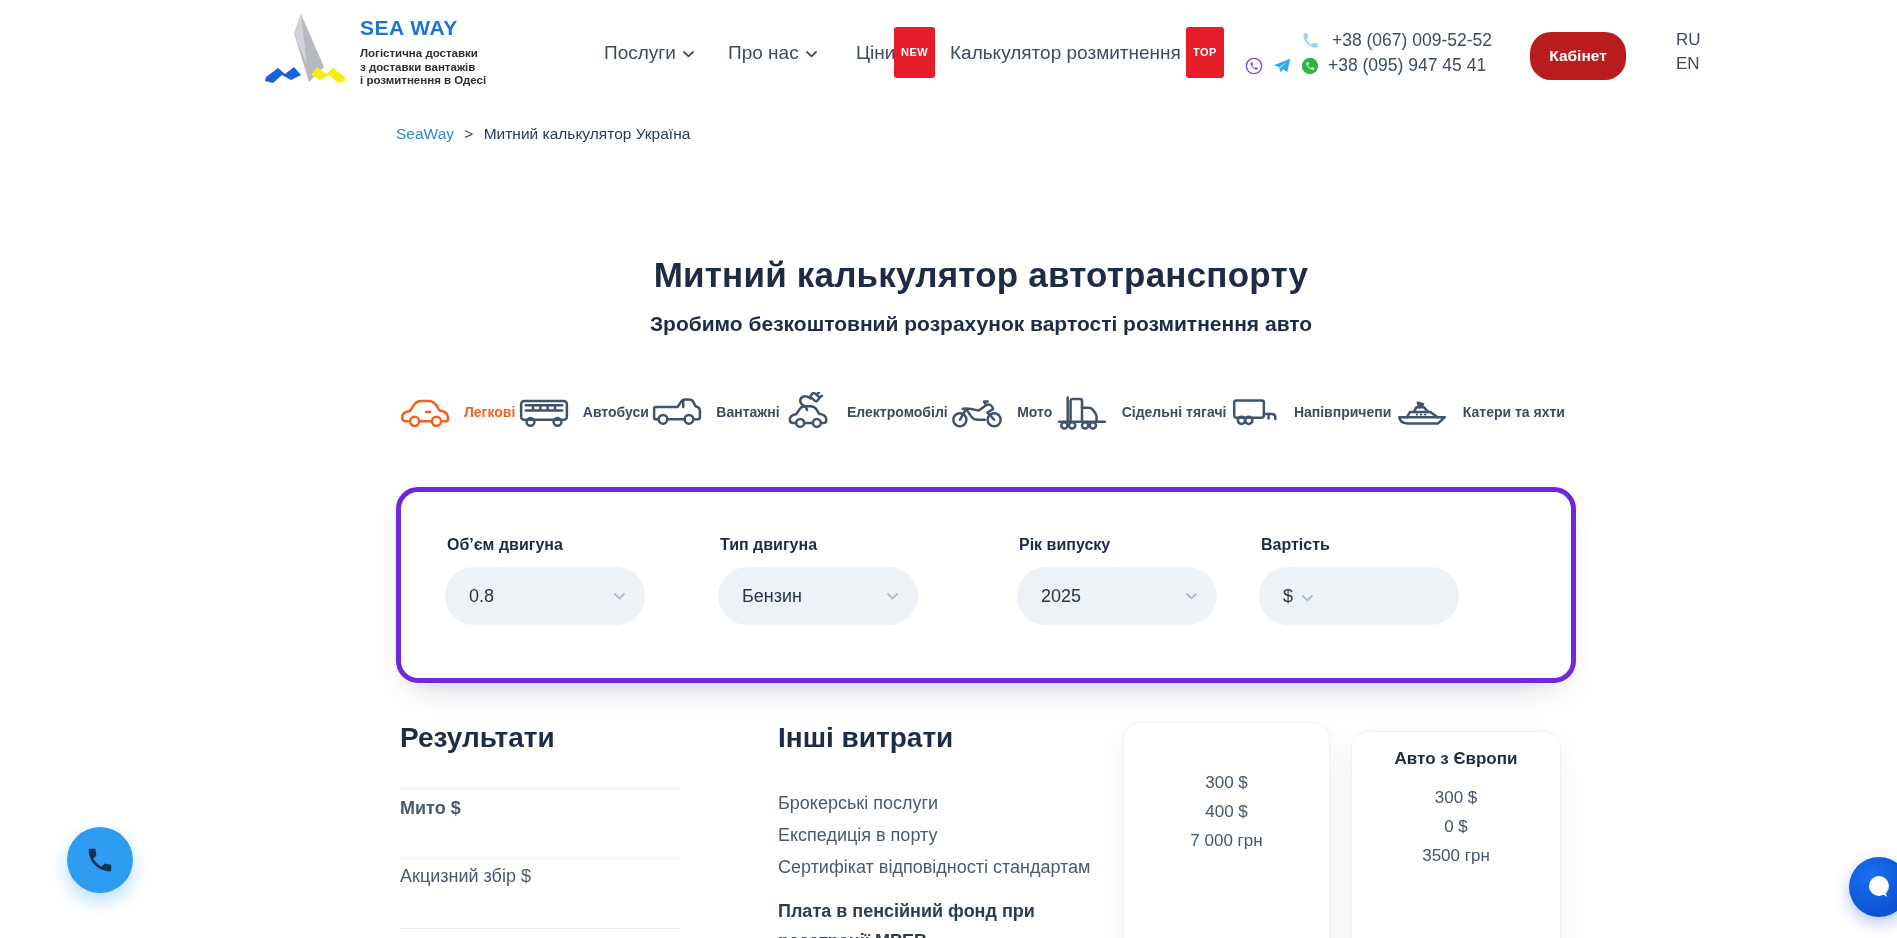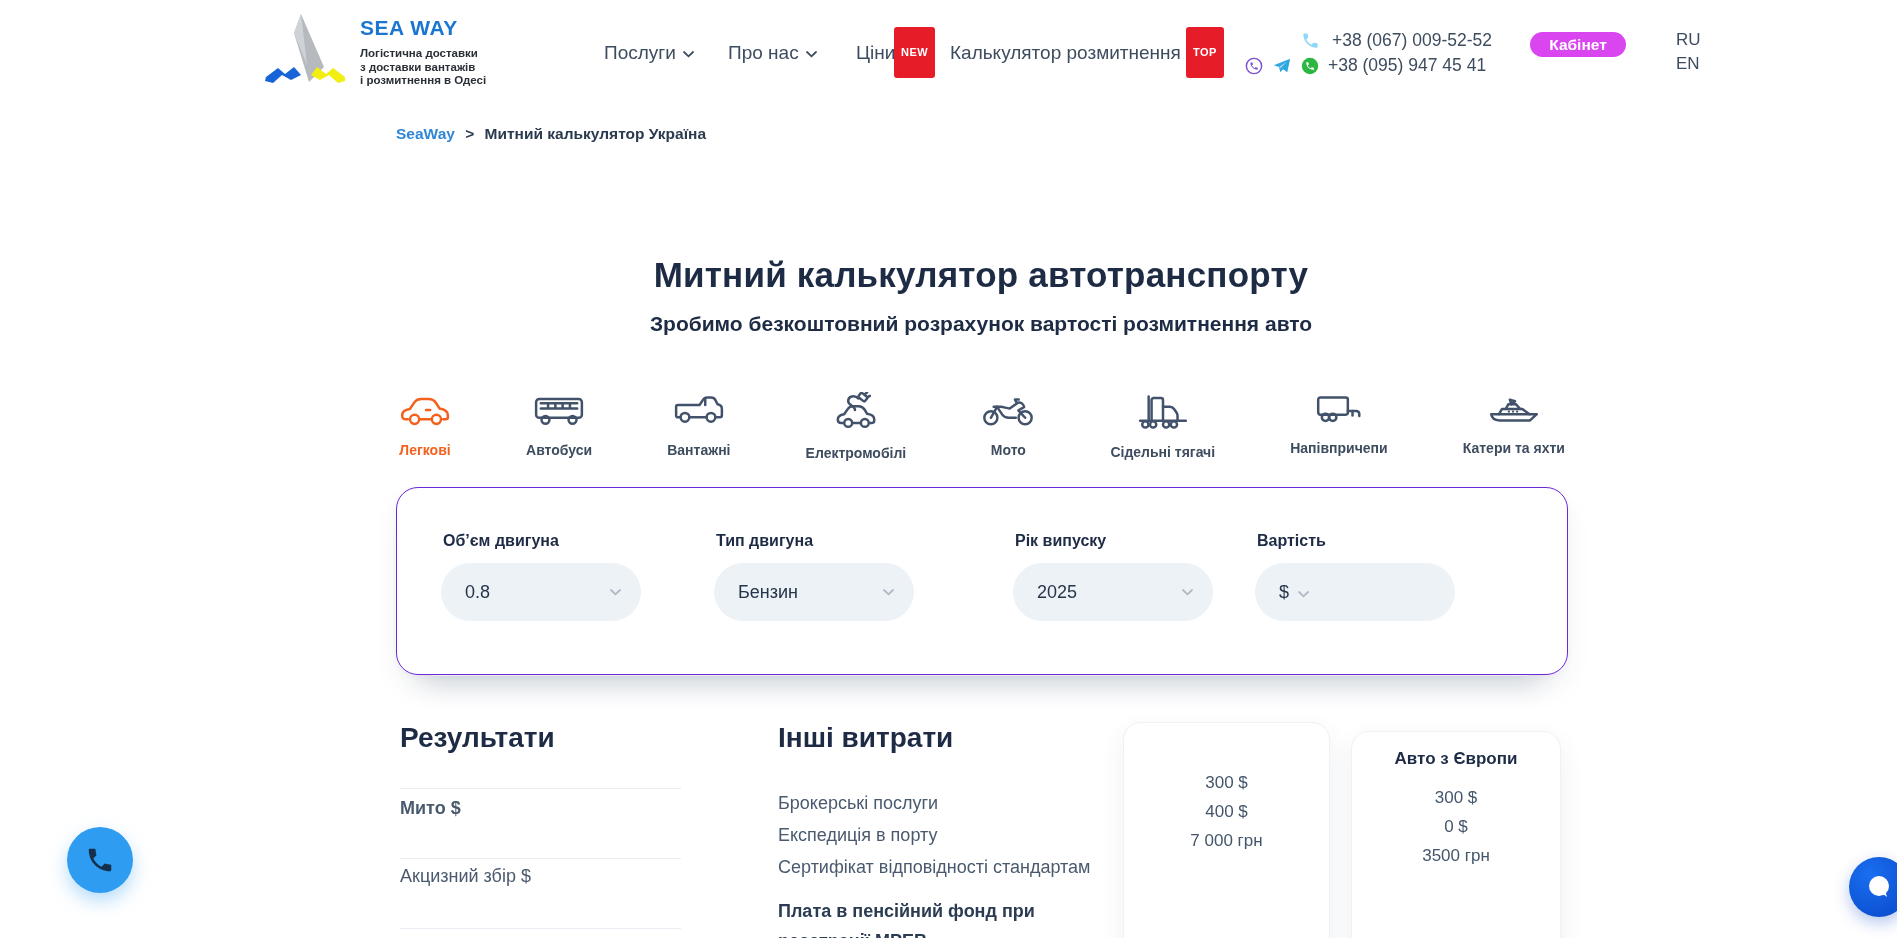--- a/index.html
+++ b/index.html
@@ -12,51 +12,51 @@
   .brand-text{position:absolute;left:327px;top:16px;}
   .brand-name{font-size:21px;font-weight:bold;color:#1b76d2;letter-spacing:.5px;}
   .brand-tagline{margin-top:7px;font-size:11.5px;line-height:13.5px;color:#2a2f36;font-weight:bold;}
   .nav-item{position:absolute;top:42px;font-size:19px;color:#3d4c5e;cursor:pointer;display:flex;align-items:center;gap:7px;white-space:nowrap;}
   .nav-item .chev{margin-top:3px;}
   .badge{position:absolute;background:#e61d28;color:#fff;font-size:11px;font-weight:bold;
          padding:20px 7px;border-radius:3px;letter-spacing:.5px;line-height:11px;}
   .contact-row{position:absolute;display:flex;align-items:center;}
   .phone-number{font-size:17.5px;color:#3d4c5e;cursor:pointer;white-space:nowrap;}
   .msgr{width:20px;height:20px;display:inline-block;cursor:pointer;}
-  .cabinet-btn{position:absolute;left:1497px;top:32px;width:96px;height:25px;border:none;border-radius:21px;
-      background:#d946ef;color:#fff;font-size:15.5px;font-weight:bold;cursor:pointer;font-family:inherit;}
+  .cabinet-btn{position:absolute;left:1497px;top:32px;width:96px;height:48px;border:none;border-radius:21px;
+      background:#b91c1c;color:#fff;font-size:15.5px;font-weight:bold;cursor:pointer;font-family:inherit;}
   .lang{position:absolute;left:1643px;top:28px;font-size:17px;line-height:24px;color:#3d4c5e;}
   .lang span{display:block;cursor:pointer;}
 
   
-  .breadcrumb{position:absolute;left:363px;top:125px;font-size:15.5px;color:#2b3a4f;font-weight:bold;}
+  .breadcrumb{position:absolute;left:363px;top:125px;font-size:15.5px;color:#2b3a4f;}
   .breadcrumb .home{color:#2f86d6;cursor:pointer;}
   .breadcrumb .sep{margin:0 6px;}
 
   
   .hero-title{position:absolute;left:363px;top:255px;width:1170px;text-align:center;
       font-size:35px;font-weight:bold;color:#1d2b45;letter-spacing:.2px;}
   .hero-subtitle{position:absolute;left:363px;top:312px;width:1170px;text-align:center;
       font-size:21px;font-weight:bold;color:#1d2b45;}
 
   
   .tabs{position:absolute;left:366px;top:392px;width:1166px;display:flex;justify-content:space-between;}
-  .tab{display:flex;flex-direction:column;align-items:center;gap:13px;cursor:pointer;}
+  .tab{display:flex;flex-direction:row;align-items:center;gap:13px;cursor:pointer;}
   .tab .vicon g{stroke:#42526b;}
   .tab .tab-label{font-size:14px;font-weight:bold;color:#3d4c5e;white-space:nowrap;}
   .tab.active .vicon g{stroke:#f4611e;}
   .tab.active .tab-label{color:#f4611e;}
   .vicon{display:block;}
   .vicon g{fill:none;stroke-width:2.4;stroke-linecap:round;stroke-linejoin:round;}
 
   
   .form-card-shadow{position:absolute;left:381px;top:632px;width:1134px;height:44px;border-radius:26px;
       background:#fff;box-shadow:0 16px 26px -8px rgba(40,60,90,.16);}
   .form-card{position:absolute;left:363px;top:487px;width:1170px;height:186px;background:#fff;
-      border-radius:22px;border:1px solid #6d28d9;
+      border-radius:22px;border:5px solid #6d28d9;
       box-shadow:0 14px 30px -6px rgba(40,60,90,.10),0 2px 6px rgba(40,60,90,.04);}
   .field{position:absolute;top:44px;}
   .f1{left:44px;}.f2{left:317px;}.f3{left:616px;}.f4{left:858px;}
   .field-label{font-size:16px;font-weight:bold;color:#1d2b45;margin:0 0 13px 2px;}
   .pill{width:200px;height:58px;background:#edf2f7;border-radius:29px;display:flex;align-items:center;
       padding:0 20px 0 24px;box-sizing:border-box;font-size:18px;color:#25354a;position:relative;cursor:pointer;}
   .pill .caret{position:absolute;right:20px;top:26px;}
   .pill.currency{cursor:default;}
   .pill.currency .cur{margin-right:9px;}
   .pill.currency .caret-inline{margin-top:4px;}

